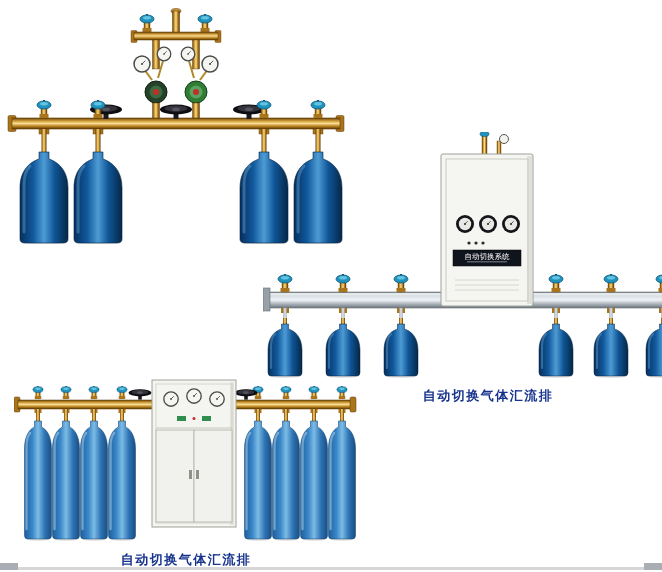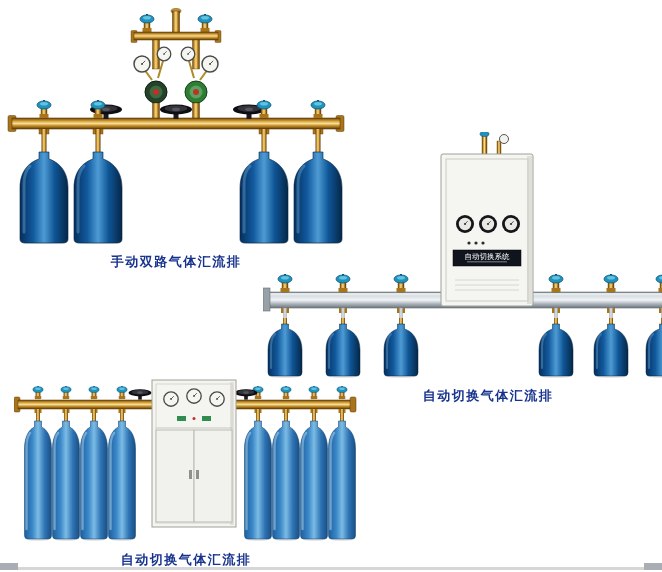--- a/index.html
+++ b/index.html
@@ -213,21 +213,20 @@
         <g transform="translate(312,94)">
             <use href="#sym-valve-teal"></use>
           </g>
         <rect x="307" y="123" width="10" height="5" fill="#a8741c" stroke="#5e3a04" stroke-width="0.4"></rect>
         <rect x="309.5" y="123" width="5" height="24" fill="url(#g-brass-v)"></rect>
         <g transform="translate(312,146)">
             <use href="#sym-cyl-lg"></use>
           </g>
       </g>
     </svg>
-    <figcaption class="caption">手动双路气体汇流排</figcaption>
   </figure>
 
   <figure class="product p2">
     <svg width="412" height="246" viewBox="0 0 412 246">
 
       <g>
         <ellipse cx="22" cy="244" rx="16" ry="2" fill="#e8e8e8"></ellipse>
         <ellipse cx="80" cy="244" rx="16" ry="2" fill="#e8e8e8"></ellipse>
         <ellipse cx="138" cy="244" rx="16" ry="2" fill="#e8e8e8"></ellipse>
         <ellipse cx="293" cy="244" rx="16" ry="2" fill="#e8e8e8"></ellipse>

